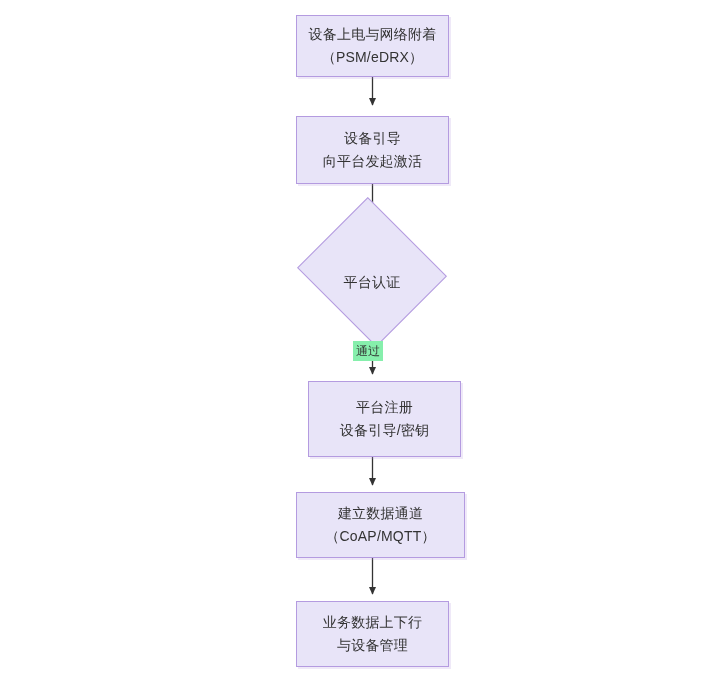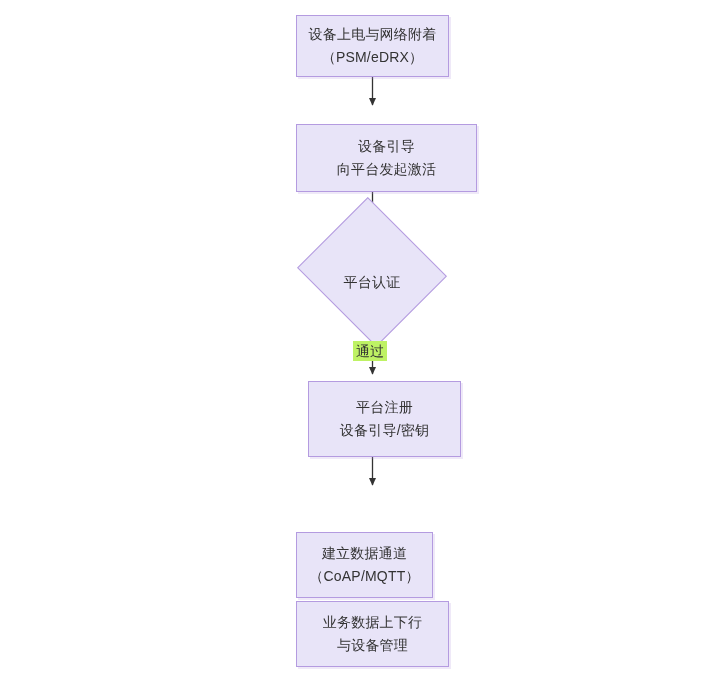--- a/index.html
+++ b/index.html
@@ -65,23 +65,23 @@
     z-index: 2;
     margin-top: 20px;
   }
 
   .node-line {
     display: block;
   }
 
   .edge-label {
     position: absolute;
-    background: #bef264;
+    background: #86efac;
     color: #333333;
-    font-size: 14px;
+    font-size: 12px;
     line-height: 18px;
     padding: 1px 3px;
     white-space: nowrap;
     z-index: 5;
   }
 
   svg.connectors {
     position: absolute;
     left: 0;
     top: 0;
@@ -114,40 +114,40 @@
     <line x1="372.5" y1="457" x2="372.5" y2="485" stroke="#333333" stroke-width="1.3" marker-end="url(#arrowhead)"></line>
 
     <line x1="372.5" y1="558" x2="372.5" y2="594" stroke="#333333" stroke-width="1.3" marker-end="url(#arrowhead)"></line>
   </svg>
 
   <div class="node node-process" style="left:296px; top:15px; width:153px; height:62px;">
     <span class="node-line">设备上电与网络附着</span>
     <span class="node-line">（PSM/eDRX）</span>
   </div>
 
-  <div class="node node-process" style="left:296px; top:124px; width:181px; height:68px;">
+  <div class="node node-process" style="left:296px; top:116px; width:153px; height:68px;">
     <span class="node-line">设备引导</span>
     <span class="node-line">向平台发起激活</span>
   </div>
 
   <div class="node node-decision" style="left:316px; top:222px; width:112px; height:100px;">
     <span class="diamond-shape"></span>
     <span class="diamond-label node-line">平台认证</span>
   </div>
 
   <div class="edge-label" style="left:353px; top:341px;">
     <span>通过</span>
   </div>
 
   <div class="node node-process" style="left:308px; top:381px; width:153px; height:76px;">
     <span class="node-line">平台注册</span>
     <span class="node-line">设备引导/密钥</span>
   </div>
 
-  <div class="node node-process" style="left:296px; top:492px; width:137px; height:66px;margin-top:40px;">
+  <div class="node node-process" style="left:296px; top:492px; width:169px; height:66px;">
     <span class="node-line">建立数据通道</span>
     <span class="node-line">（CoAP/MQTT）</span>
   </div>
 
   <div class="node node-process" style="left:296px; top:601px; width:153px; height:66px;">
     <span class="node-line">业务数据上下行</span>
     <span class="node-line">与设备管理</span>
   </div>
 
 </div>

